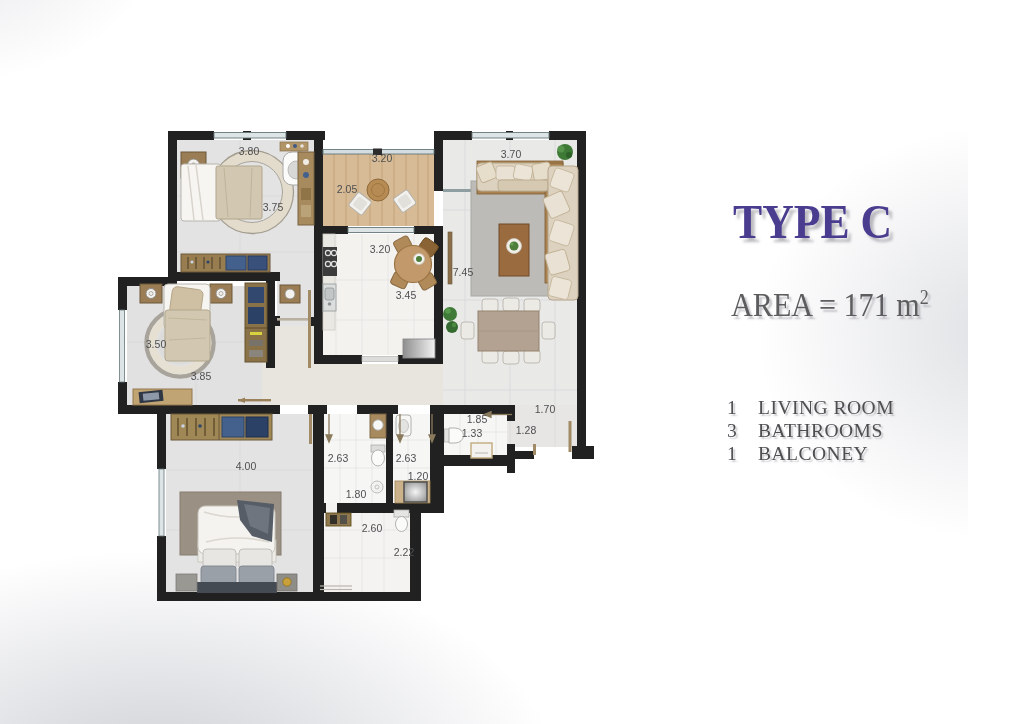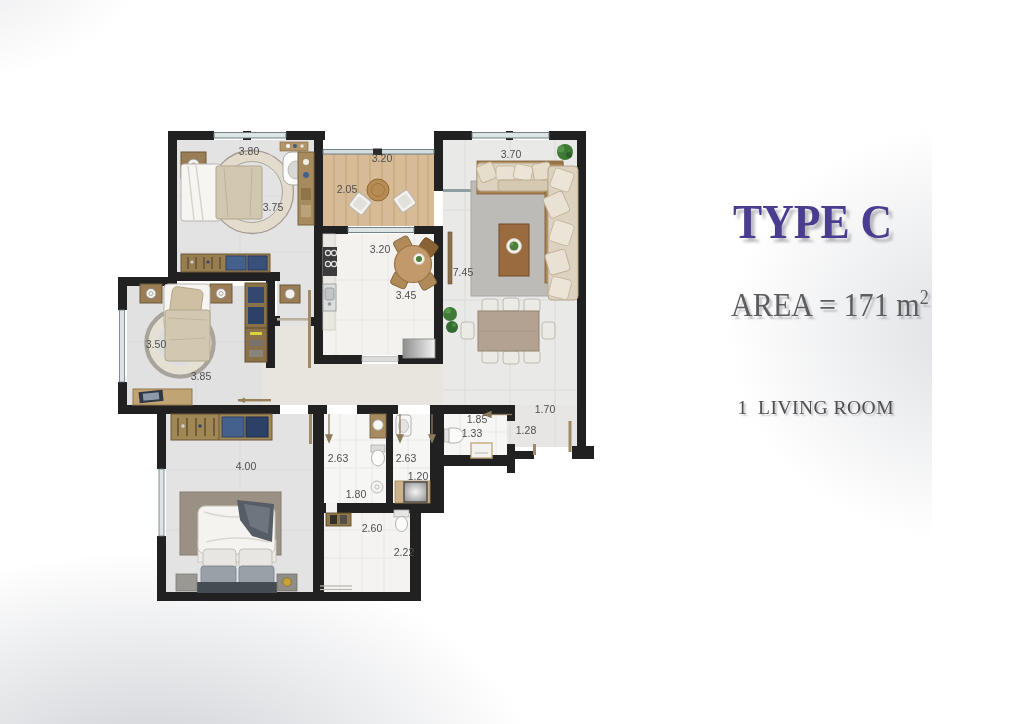--- a/index.html
+++ b/index.html
@@ -2,34 +2,34 @@
 <html><head>
 <meta charset="utf-8">
 <style>
 html,body{margin:0;padding:0;}
 #page{position:relative;width:932px;height:724px;overflow:hidden;
  background:
   radial-gradient(36% 40% at 104% 46%, rgba(178,182,189,.42), rgba(178,182,189,0) 72%),
   radial-gradient(55% 42% at 16% 108%, rgba(170,174,182,.6), rgba(170,174,182,0) 76%),
   radial-gradient(30% 26% at -6% -8%, rgba(185,188,194,.38), rgba(185,188,194,0) 75%),
   #ffffff;
- font-family:"Liberation Sans",sans-serif;}
+ font-family:"Liberation Sans",sans-serif;padding-left:36px;}
 #typec{position:absolute;left:733px;top:195px;width:400px;
  font-family:"Liberation Serif",serif;font-weight:bold;font-size:47.5px;
  color:#4a3c8e;letter-spacing:0px;text-shadow:4px 4px 3px rgba(150,150,158,.65);
  transform:scaleX(.92);transform-origin:left top;white-space:nowrap;}
 #area{position:absolute;left:731px;top:286px;width:400px;
  font-family:"Liberation Serif",serif;font-size:33.5px;color:#5d5d5f;
  text-shadow:3px 3px 2px rgba(150,150,158,.55);
  transform:scaleX(.90);transform-origin:left top;white-space:nowrap;}
 #area sup{font-size:20px;}
 #list{position:absolute;left:727px;top:397px;
  font-family:"Liberation Serif",serif;font-size:19.5px;color:#4e4e50;
  letter-spacing:0.5px;line-height:22.9px;
- text-shadow:2px 2px 1.5px rgba(150,150,158,.5);text-align:center;}
+ text-shadow:2px 2px 1.5px rgba(150,150,158,.5);}
 #list .n{display:inline-block;width:31px;}
 </style>
 </head>
 <body>
 <div id="page">
 <svg id="plan" width="1024" height="724" viewBox="0 0 1024 724" style="position:absolute;left:0;top:0">
 <defs>
 <linearGradient id="gfr" x1="0" y1="0" x2="1" y2="0">
  <stop offset="0" stop-color="#8e8e8e"></stop>
           <stop offset="1" stop-color="#f2f2f2"></stop>
@@ -410,14 +410,16 @@
 <text x="477" y="423">1.85</text>
 <text x="472" y="437">1.33</text>
 <text x="526" y="434">1.28</text>
 </g>
 
 </svg>
 <div id="typec">TYPE C</div>
 <div id="area">AREA = 171 m<sup>2</sup></div>
 <div id="list">
 <div><span class="n">1</span>LIVING ROOM</div>
+<div><span class="n">3</span>BATHROOMS</div>
+<div><span class="n">1</span>BALCONEY</div>
 </div>
 </div>
 
 </body></html>

